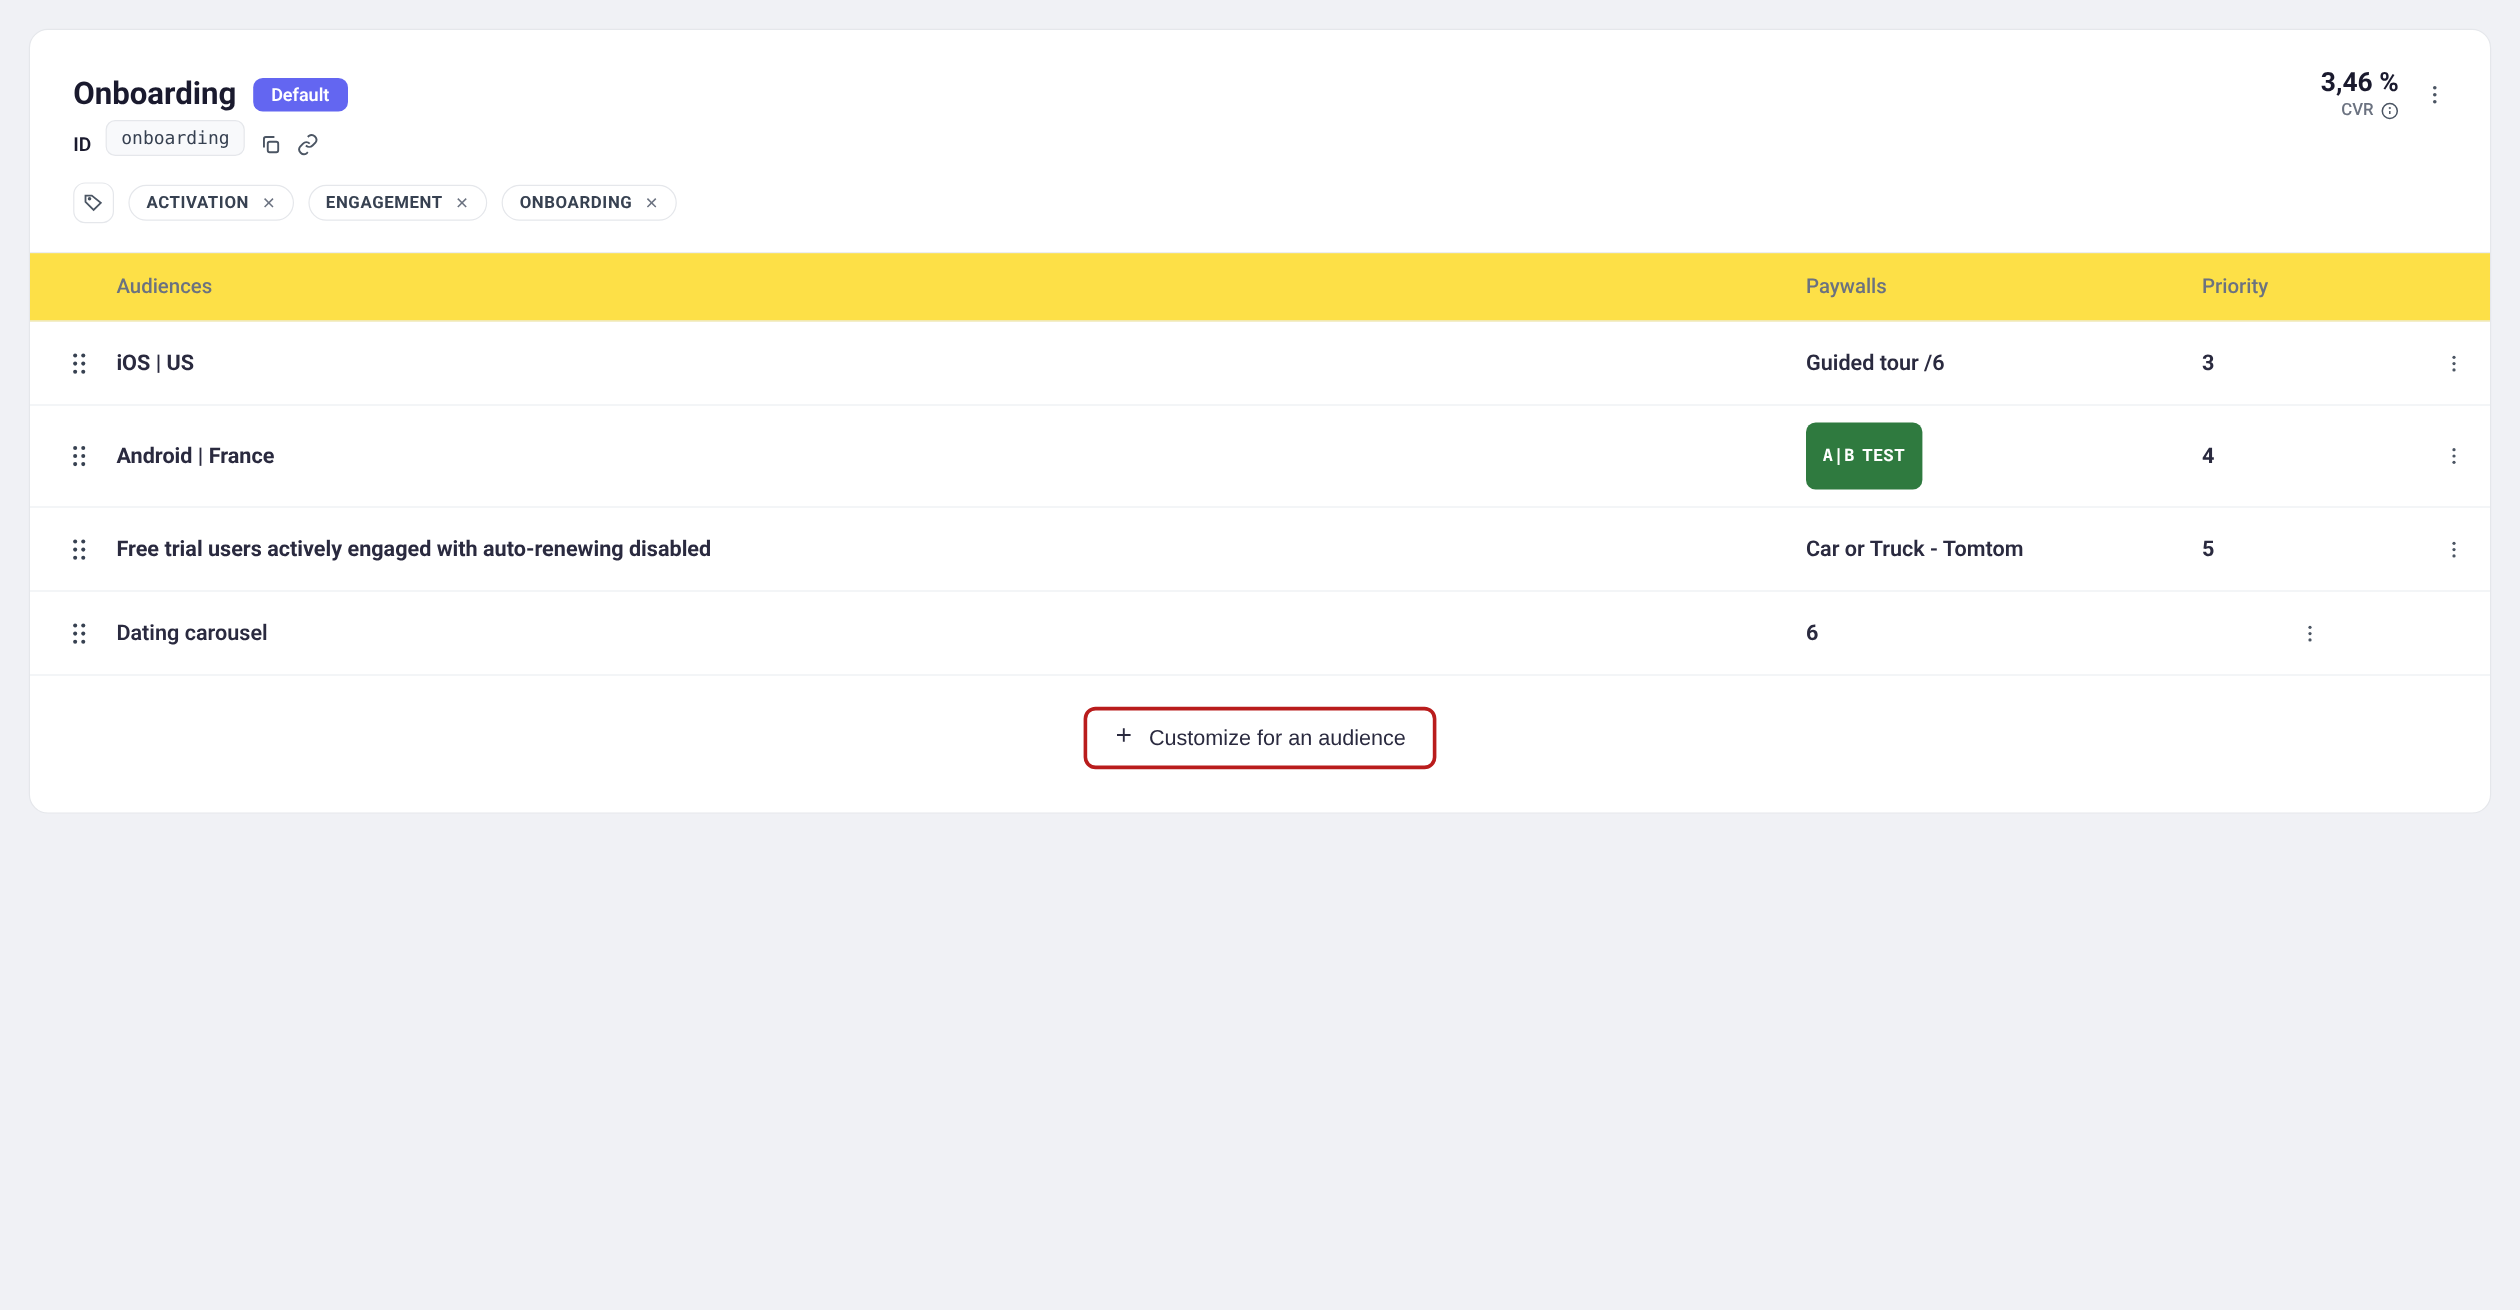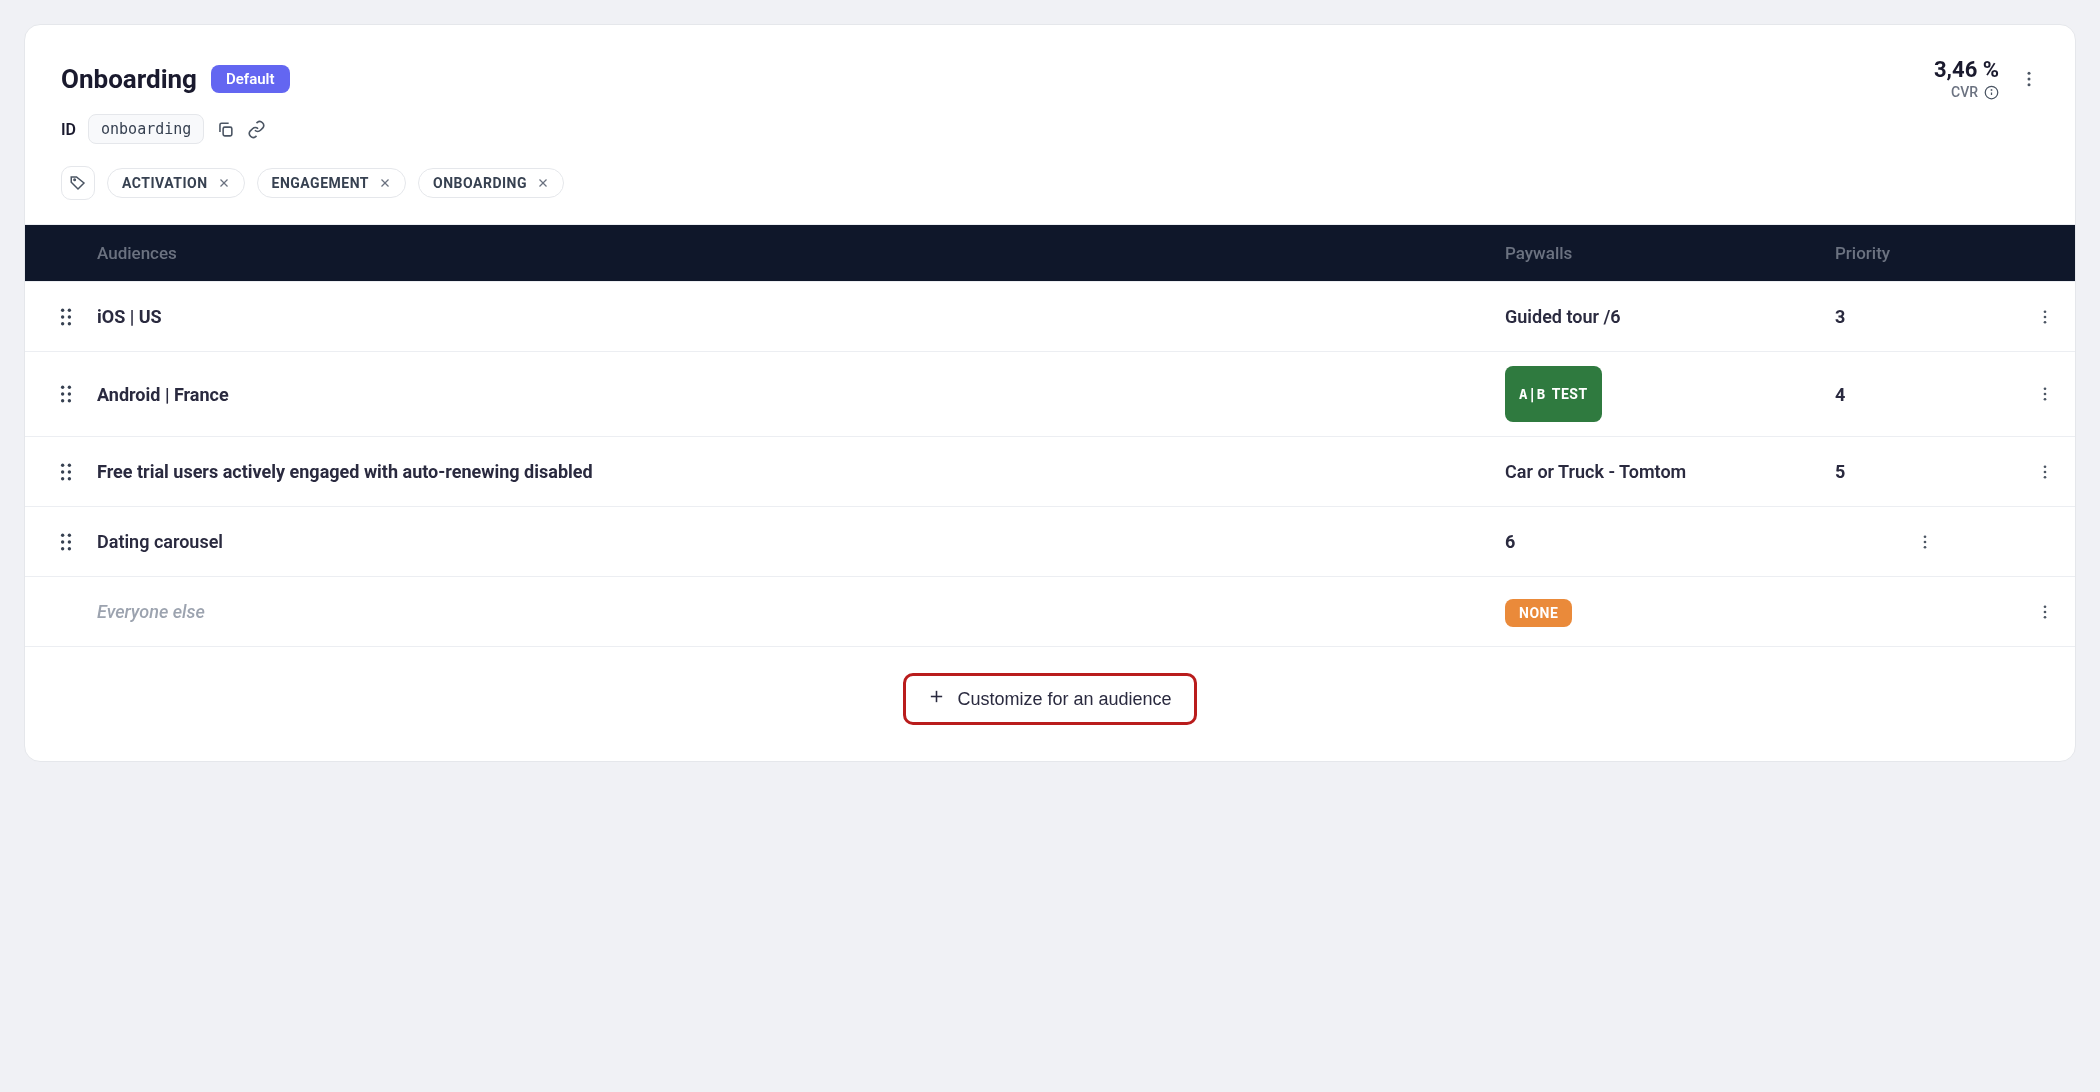--- a/index.html
+++ b/index.html
@@ -62,23 +62,22 @@
   align-items: center;
   justify-content: flex-end;
   gap: 6px;
   color: #6b7280;
   font-size: 14px;
   font-weight: 500;
   margin-top: 2px;
 }
 .id-row {
   display: flex;
-  align-items: center;
+  align-items: flex-end;
   gap: 12px;
-  margin-top: 14px;
 }
 .id-label {
   font-size: 16px;
   font-weight: 600;
   color: #1a1a2e;
 }
 .id-value {
   font-family: ui-monospace, "SF Mono", Menlo, Consolas, monospace;
   font-size: 15px;
   background: #f8f9fb;
@@ -126,21 +125,21 @@
 }
 .tag-x {
   color: #6b7280;
   cursor: pointer;
   display: inline-flex;
 }
 .table {
   width: 100%;
 }
 .thead {
-  background: #0f172a;
+  background: #fde047;
   border-top: 1px solid #eceef2;
   border-bottom: 1px solid #eceef2;
   display: grid;
   grid-template-columns: 72px 1fr 330px 180px 60px;
   padding: 18px 0;
   align-items: center;
 }
 .th {
   font-size: 17px;
   font-weight: 500;
@@ -424,35 +423,20 @@
       <div class="priority-cell">6</div>
       <div class="row-actions">
         <svg width="18" height="18" viewBox="0 0 24 24" fill="currentColor">
             <circle cx="12" cy="5" r="1.8"></circle>
             <circle cx="12" cy="12" r="1.8"></circle>
             <circle cx="12" cy="19" r="1.8"></circle>
           </svg>
       </div>
     </div>
 
-    <div class="trow">
-      <div class="drag-cell"></div>
-      <div class="aud-name italic">Everyone else</div>
-      <div class="paywall-cell">
-        <span class="badge-none">NONE</span>
-      </div>
-      <div class="priority-cell"></div>
-      <div class="row-actions">
-        <svg width="18" height="18" viewBox="0 0 24 24" fill="currentColor">
-            <circle cx="12" cy="5" r="1.8"></circle>
-            <circle cx="12" cy="12" r="1.8"></circle>
-            <circle cx="12" cy="19" r="1.8"></circle>
-          </svg>
-      </div>
-    </div>
   </div>
 
   <div class="footer">
     <button class="customize-btn">
       <span>
         <svg width="17" height="17" viewBox="0 0 24 24" fill="none" stroke="currentColor" stroke-width="2.2">
             <line x1="12" y1="4" x2="12" y2="20"></line>
             <line x1="4" y1="12" x2="20" y2="12"></line>
           </svg>
       </span>

